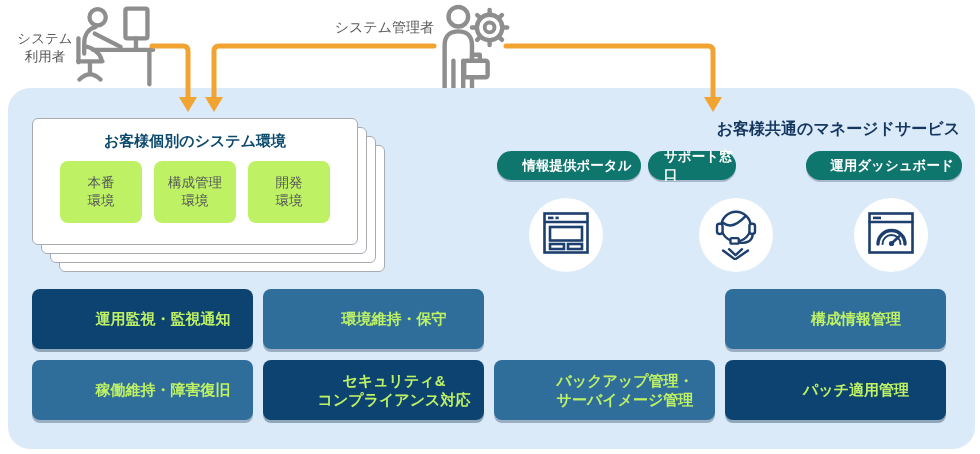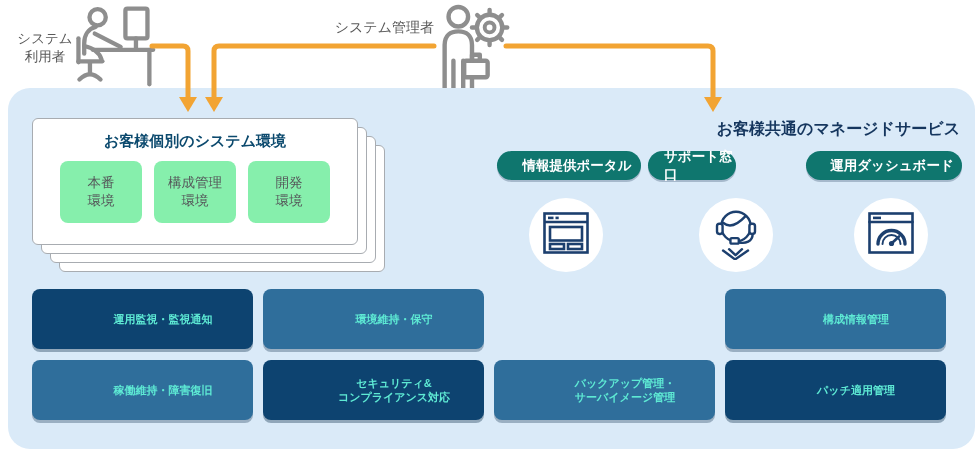--- a/index.html
+++ b/index.html
@@ -66,21 +66,21 @@
   .env-row {
     display: flex;
     justify-content: center;
     gap: 12px;
     margin-top: 10px;
   }
   .env-box {
     min-width: 82px;
     height: 62px;
     padding: 0 8px;
-    background: #86efac;
+    background: #bef264;
     border-radius: 8px;
     display: flex;
     align-items: center;
     justify-content: center;
     text-align: center;
     font-size: 13.5px;
     line-height: 1.35;
     color: #55575a;
     white-space: pre-line;
   }
@@ -133,22 +133,22 @@
 
   
   .svc-btn {
     position: absolute;
     width: 221px; height: 60px;
     border-radius: 8px;
     display: flex;
     align-items: center;
     justify-content: center;
     text-align: center;
-    color: #5eead4;
-    font-size: 11px;
+    color: #bef264;
+    font-size: 15px;
     font-weight: bold;
     line-height: 1.3;
     white-space: pre-line;
     z-index: 2;
     border: none;
     cursor: default;
     font-family: inherit;
     padding-left: 41px;
   }
   .btn-dark  { background: #0d4370; box-shadow: 0 3px 0 rgba(6,40,70,0.35); }

